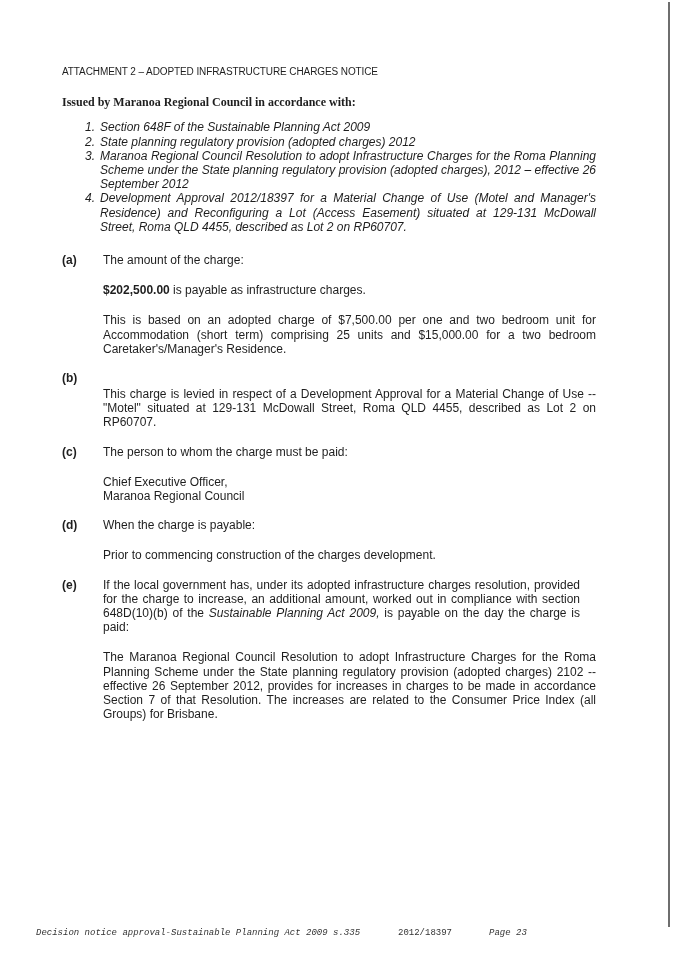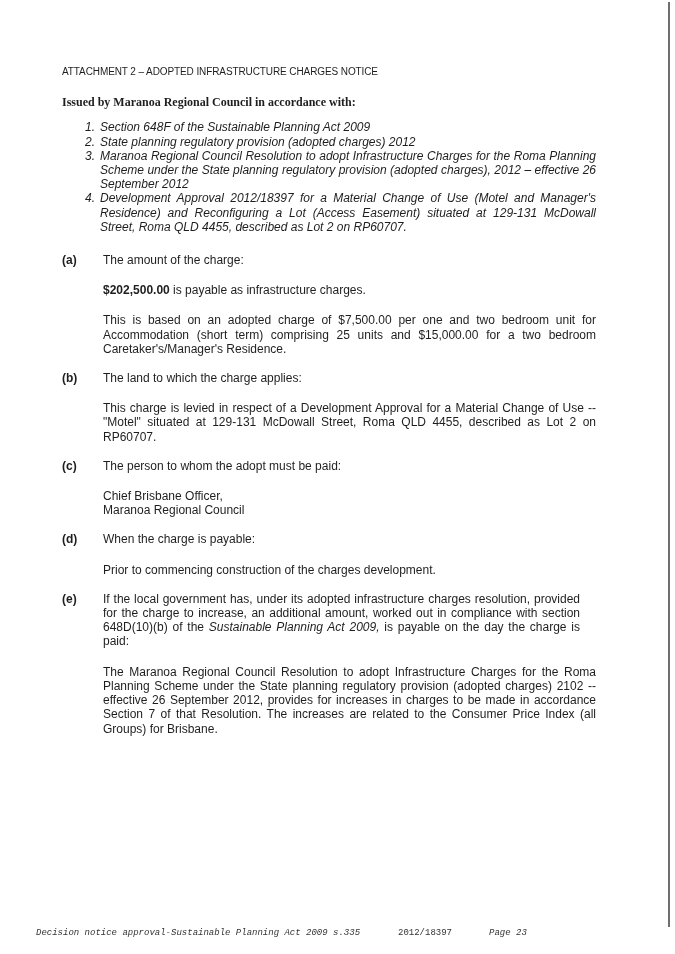--- a/index.html
+++ b/index.html
@@ -63,30 +63,29 @@
     <div class="body">
       <p class="heading">The amount of the charge:</p>
       <p><b>$202,500.00</b><span> is payable as infrastructure charges.</span></p>
       <p>This is based on an adopted charge of $7,500.00 per one and two bedroom unit for Accommodation (short term) comprising 25 units and $15,000.00 for a two bedroom Caretaker's/Manager's Residence.</p>
     </div>
   </div>
 
   <div class="section">
     <div class="lbl">(b)</div>
     <div class="body">
-      <p class="heading">The land to which the charge applies:</p>
       <p>This charge is levied in respect of a Development Approval for a Material Change of Use -- "Motel" situated at 129-131 McDowall Street, Roma QLD 4455, described as Lot 2 on RP60707.</p>
     </div>
   </div>
 
   <div class="section">
     <div class="lbl">(c)</div>
     <div class="body">
-      <p class="heading">The person to whom the adopt must be paid:</p>
-      <p><span>Chief Brisbane Officer,</span><br><span>Maranoa Regional Council</span></p>
+      <p class="heading">The person to whom the charge must be paid:</p>
+      <p><span>Chief Executive Officer,</span><br><span>Maranoa Regional Council</span></p>
     </div>
   </div>
 
   <div class="section">
     <div class="lbl">(d)</div>
     <div class="body">
       <p class="heading">When the charge is payable:</p>
       <p>Prior to commencing construction of the charges development.</p>
     </div>
   </div>

